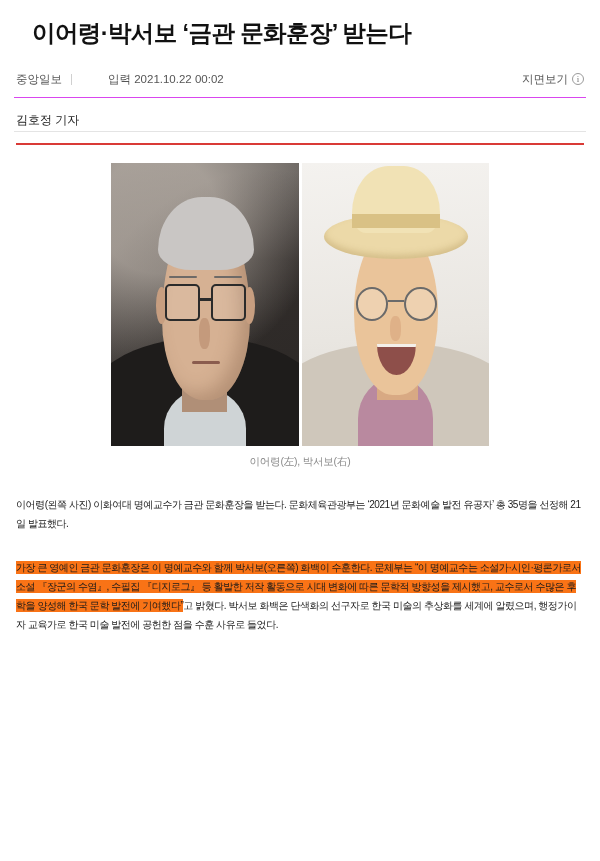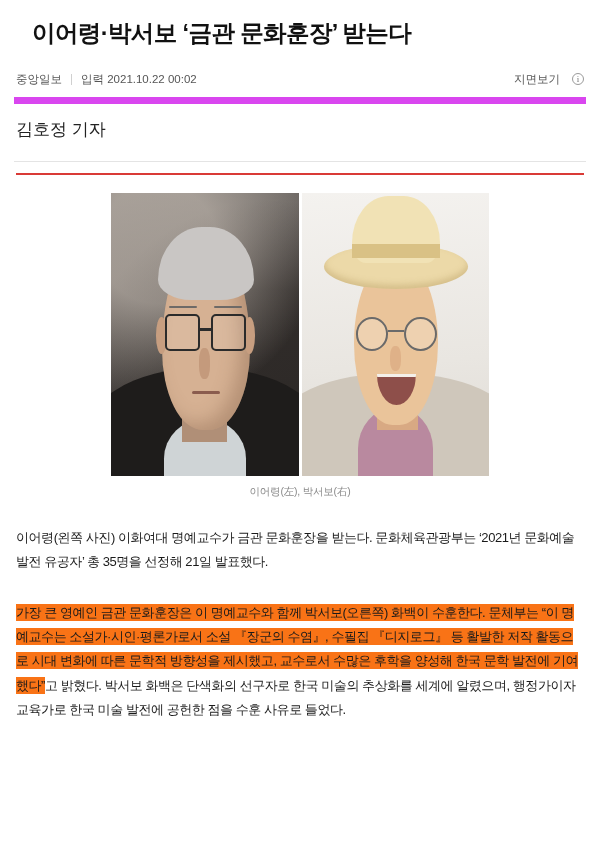--- a/index.html
+++ b/index.html
@@ -33,57 +33,57 @@
   }
 
   
   .meta-row {
     margin-top: 22px;
     padding: 0 2px 10px 2px;
     display: flex;
     align-items: center;
     font-size: 11.5px;
     color: #555555;
-    border-bottom: 7px solid #d946ef;
+    border-bottom: 1px solid #d946ef;
   }
   .meta-source { color: #555555; }
   .meta-divider {
     width: 1px;
     height: 11px;
     background: #d0d0d0;
     margin: 0 9px;
     display: inline-block;
   }
-  .meta-time { color: #555555; }
+  .meta-time { color: #555555; margin-left: 27px; }
   .meta-spacer { flex: 1; }
   .paper-view {
     display: flex;
     align-items: center;
-    gap: 12px;
+    gap: 4px;
     color: #555555;
     font-size: 11.5px;
   }
   .info-circle {
     width: 12px;
     height: 12px;
     border: 1px solid #9a9a9a;
     border-radius: 50%;
     color: #777777;
     font-size: 9px;
     line-height: 10px;
     text-align: center;
     display: inline-block;
     font-family: "Liberation Serif", serif;
   }
 
   
   .byline-row {
-    padding: 14px 2px 20px 2px;
+    padding: 14px 2px 2px 2px;
     border-bottom: 1px solid #e4e4e4;
-    font-size: 17px;
+    font-size: 12px;
     color: #222222;
   }
 
   
   .red-rule {
     height: 2px;
     background: #d93a36;
     margin: 11px 2px 0 2px;
   }
 
@@ -292,21 +292,21 @@
     font-size: 10.5px;
     color: #8b8b8b;
     text-align: center;
     letter-spacing: -0.2px;
   }
 
   
   .body {
     margin-top: 27px;
     padding: 0 2px;
-    font-size: 13px;
+    font-size: 10px;
     line-height: 1.88;
     color: #1a1a1a;
     letter-spacing: -0.45px;
   }
   .body p { margin: 0 0 26px 0; }
   .hl {
     background: #f97316;
     padding: 1px 0;
   }
 </style>

